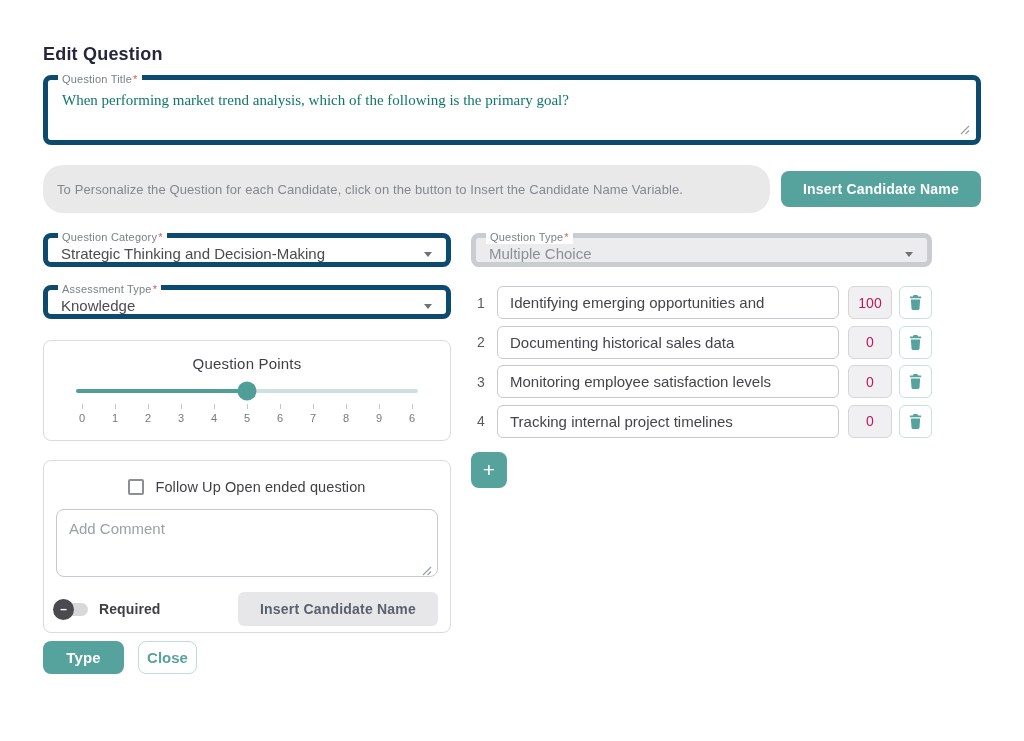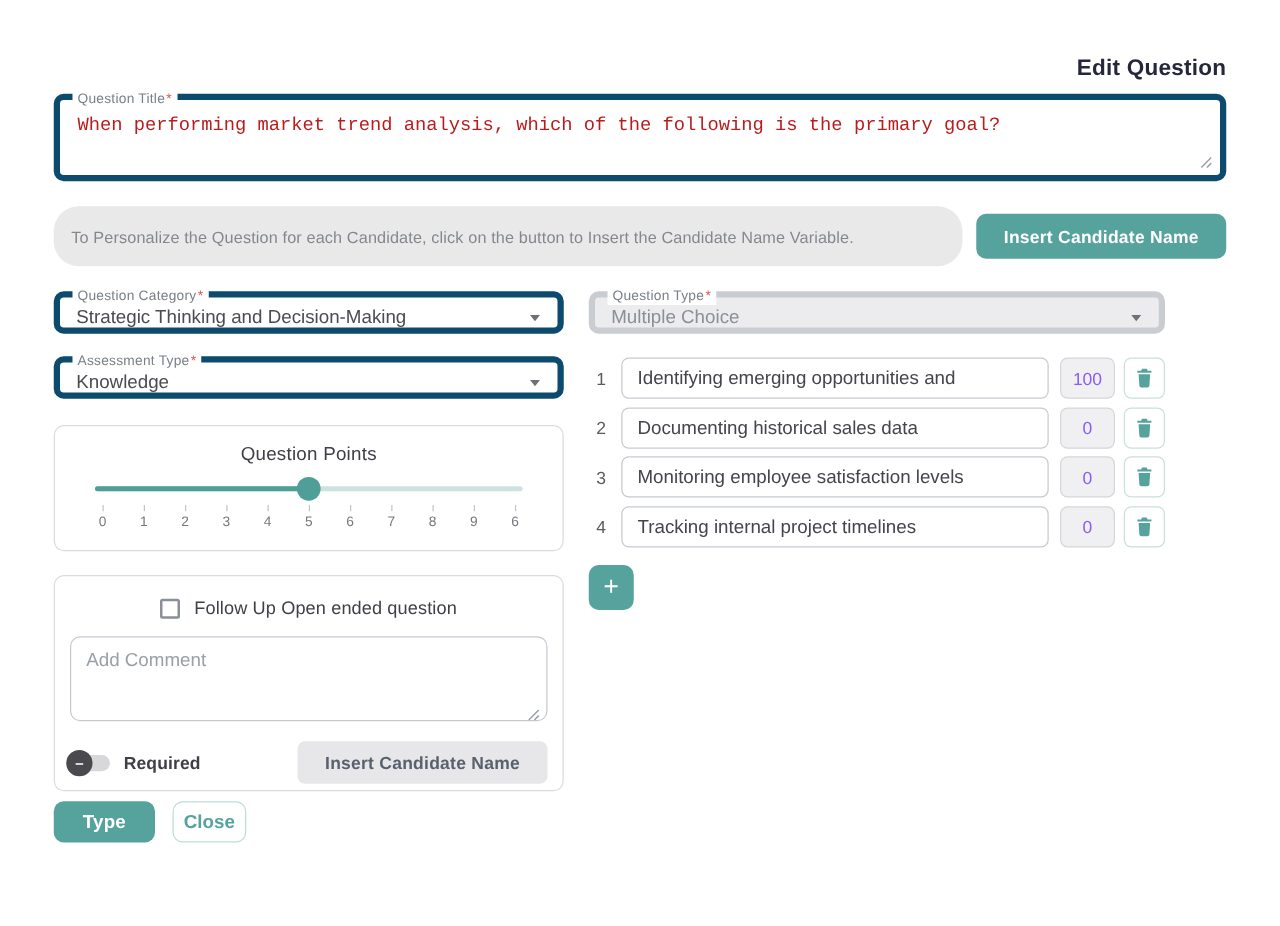--- a/index.html
+++ b/index.html
@@ -6,37 +6,37 @@
   html,body { margin:0; padding:0; background:#ffffff; }
   body {
     width:1024px; height:741px; overflow:hidden;
     font-family:"Liberation Sans", sans-serif;
     color:#44444c;
   }
   .page { padding:44px 43px 0 43px; }
 
   h1.page-title {
     margin:0 0 10px 0; font-size:18px; font-weight:700;
-    color:#26263c; letter-spacing:.2px;text-align:right;
+    color:#26263c; letter-spacing:.2px;
   }
 
   
   .mui { position:relative; border:5px solid #0c4a6e; border-radius:8px; background:#fff; }
   .mui-label {
     position:absolute; top:-8px; left:10px; background:#fff;
     padding:0 4px; font-size:11px; color:#7a8089; letter-spacing:.2px;
     line-height:14px; white-space:nowrap;
   }
   .req { color:#e2574f; margin-left:1px; }
   .mui .value { font-size:15px; color:#4b4b52; padding-left:13px; }
 
   .title-box { height:70px; margin-bottom:20px; }
   .title-ta {
     width:100%; height:100%; border:none; outline:none; resize:none; background:transparent;
-    font-family:Liberation Mono, monospace; font-size:15px; color:#b91c1c;
+    font-family:Liberation Serif, serif; font-size:15px; color:#0f766e;
     padding:12px 14px 0 14px; border-radius:8px;
   }
   .resize-h { position:absolute; right:6px; bottom:5px; line-height:0; }
 
   
   .banner-row { display:flex; align-items:center; gap:11px; margin-bottom:20px; }
   .banner {
     flex:1; height:48px; background:#e9e9ea; border-radius:20px;
     display:flex; align-items:center; padding:0 14px;
     font-size:13px; color:#84888e; letter-spacing:.1px;
@@ -119,21 +119,21 @@
   .options { margin-top:19px; }
   .opt-row { display:flex; align-items:center; margin-bottom:6.5px; }
   .opt-num { width:22px; flex:0 0 auto; text-align:left; padding-left:6px; font-size:14px; color:#5a5a62; }
   .opt-input {
     flex:1; height:33px; border:1px solid #c6cacf; border-radius:6px; outline:none;
     font-family:inherit; font-size:15px; color:#44444c; padding:0 12px; margin-left:4px;
     white-space:nowrap; overflow:hidden;
   }
   .opt-points {
     width:44px; height:33px; margin-left:9px; border:1px solid #d6d6d9; border-radius:6px;
-    background:#f0f0f2; text-align:center; font-family:inherit; font-size:14px; color:#8b5cf6; outline:none;
+    background:#f0f0f2; text-align:center; font-family:inherit; font-size:14px; color:#be185d; outline:none;
   }
   .opt-del {
     width:33px; height:33px; margin-left:7px; border:1px solid #c9e0dd; border-radius:6px;
     background:#fff; display:flex; align-items:center; justify-content:center; cursor:pointer; padding:0;
   }
   .btn-add { width:36px; height:36px; border-radius:8px; font-size:21px; font-weight:400; margin-top:8px; padding:0; line-height:0; }
 </style>
 </head>
 <body>
 

